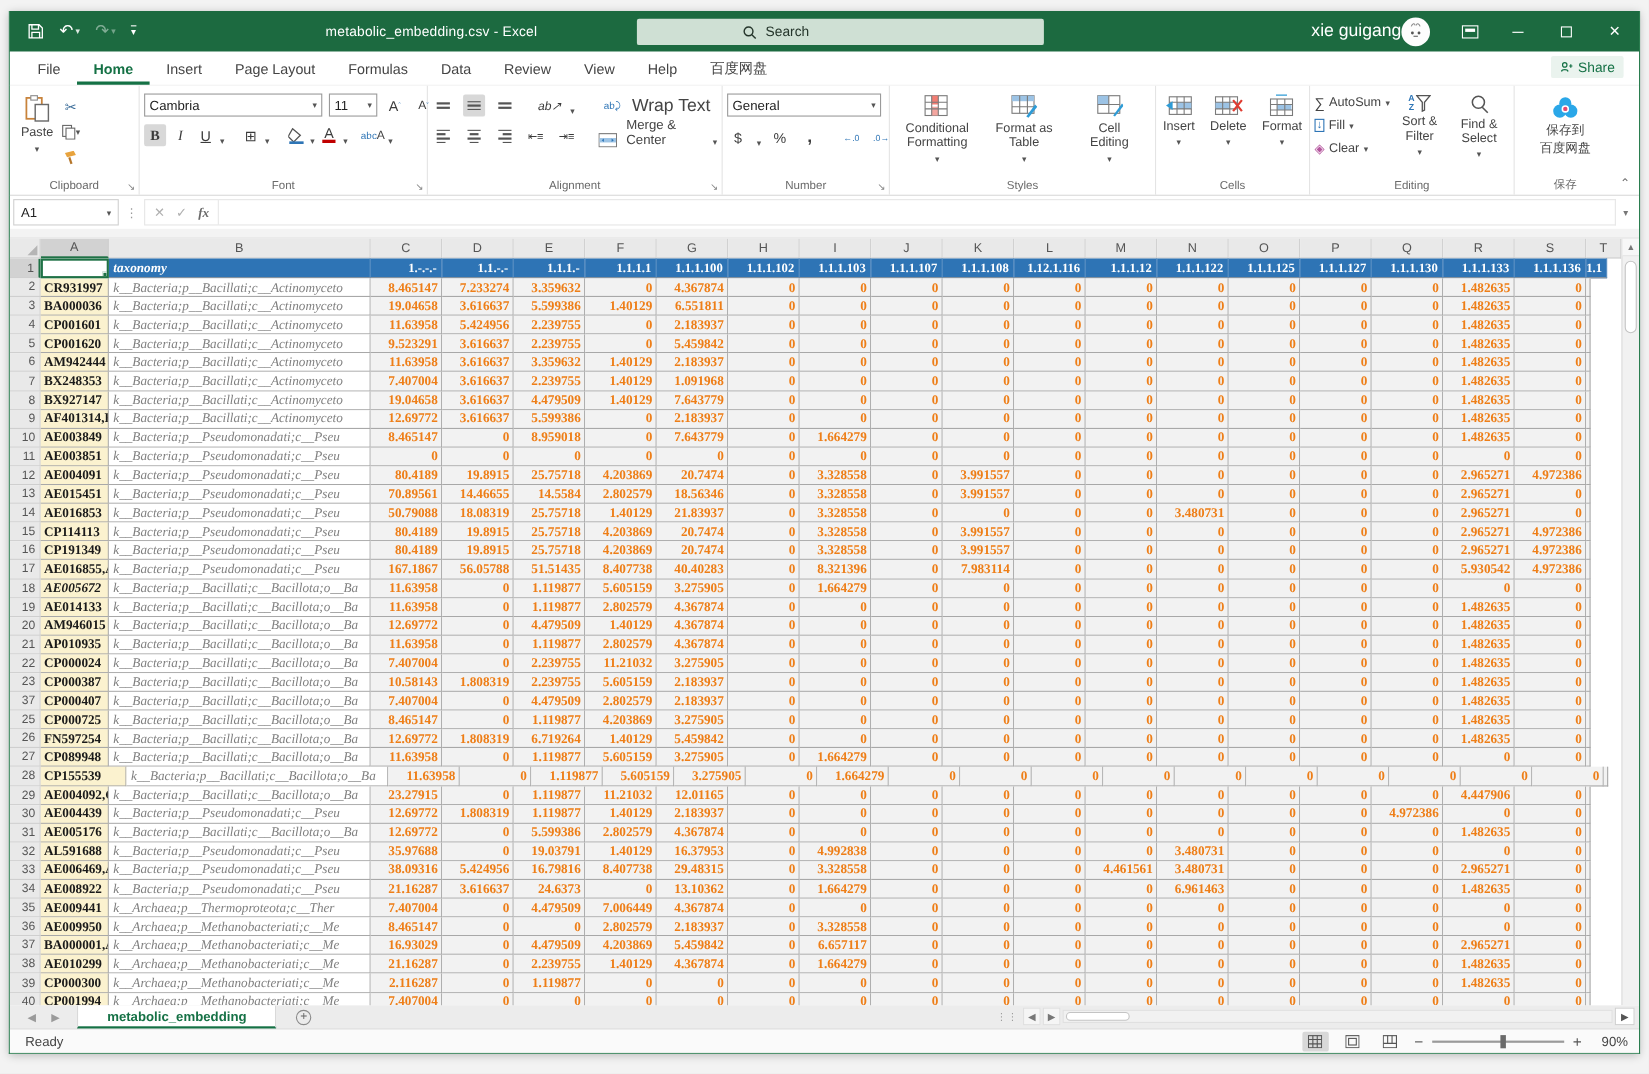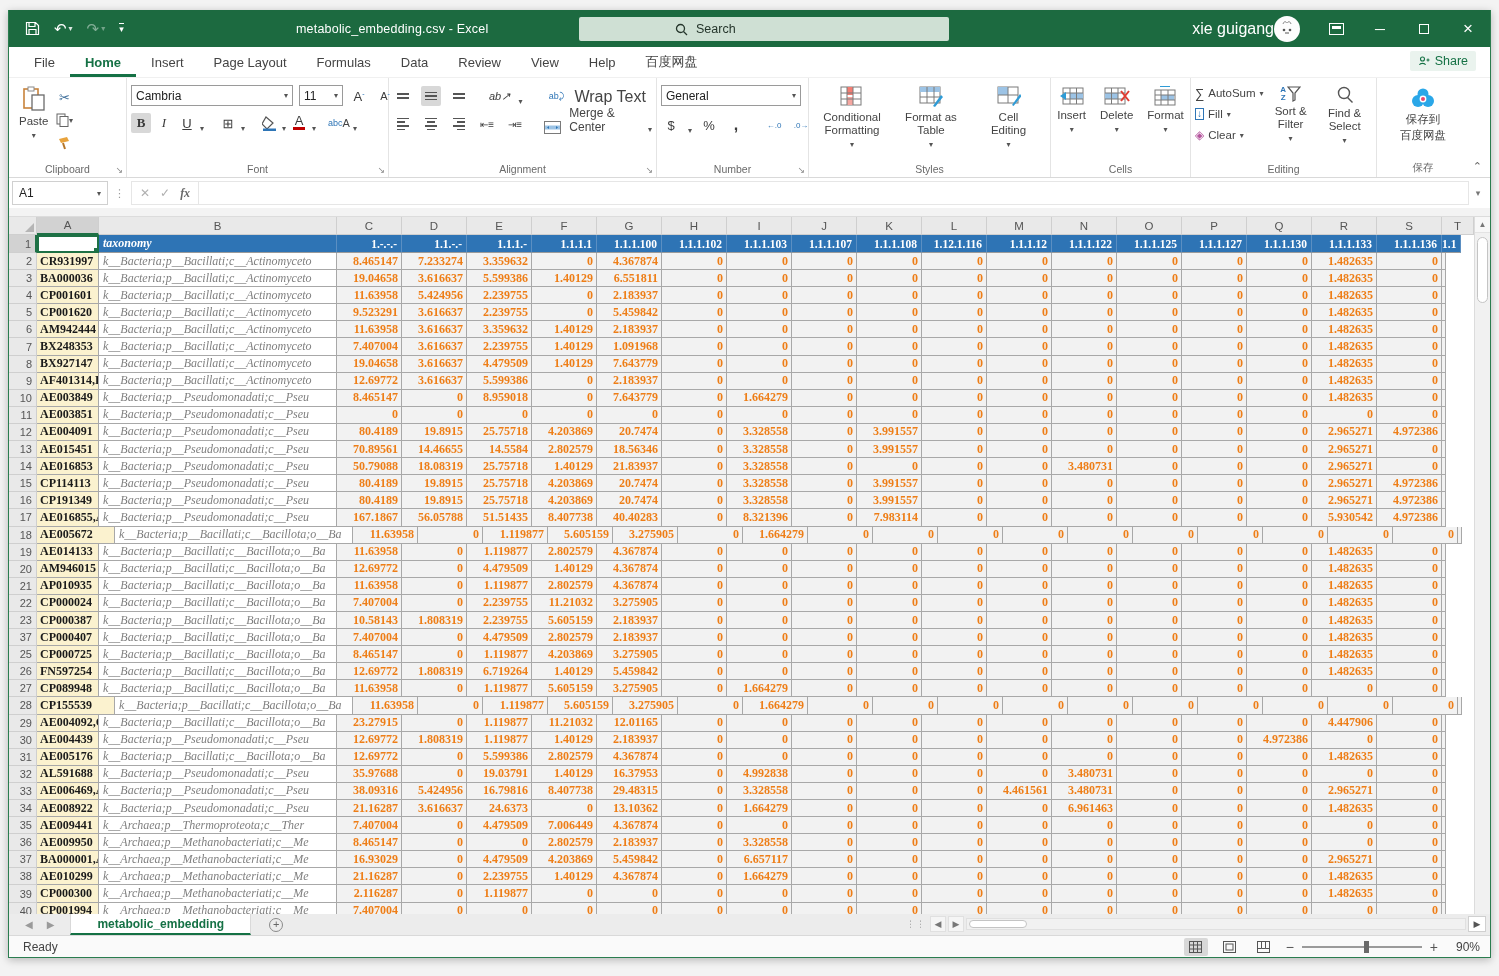--- a/index.html
+++ b/index.html
@@ -928,21 +928,21 @@
             <div class="gc num" style="width: 65px;">0</div>
             <div class="gc num" style="width: 65px;">0</div>
             <div class="gc num" style="width: 65px;">0</div>
             <div class="gc num" style="width: 65px;">0</div>
             <div class="gc num" style="width: 65px;">5.930542</div>
             <div class="gc num" style="width: 65px;">4.972386</div>
             <div class="gc num gT"></div>
           </div>
           <div class="grow">
             <div class="grnum">18</div>
-            <div class="gc ida" style="width: 78px;">AE005672</div>
+            <div class="gc ida" style="width: 62px; font-style: italic;">AE005672</div>
             <div class="gc taxb" style="width: 238px;">k__Bacteria;p__Bacillati;c__Bacillota;o__Ba</div>
             <div class="gc num" style="width: 65px;">11.63958</div>
             <div class="gc num" style="width: 65px;">0</div>
             <div class="gc num" style="width: 65px;">1.119877</div>
             <div class="gc num" style="width: 65px;">5.605159</div>
             <div class="gc num" style="width: 65px;">3.275905</div>
             <div class="gc num" style="width: 65px;">0</div>
             <div class="gc num" style="width: 65px;">1.664279</div>
             <div class="gc num" style="width: 65px;">0</div>
             <div class="gc num" style="width: 65px;">0</div>

